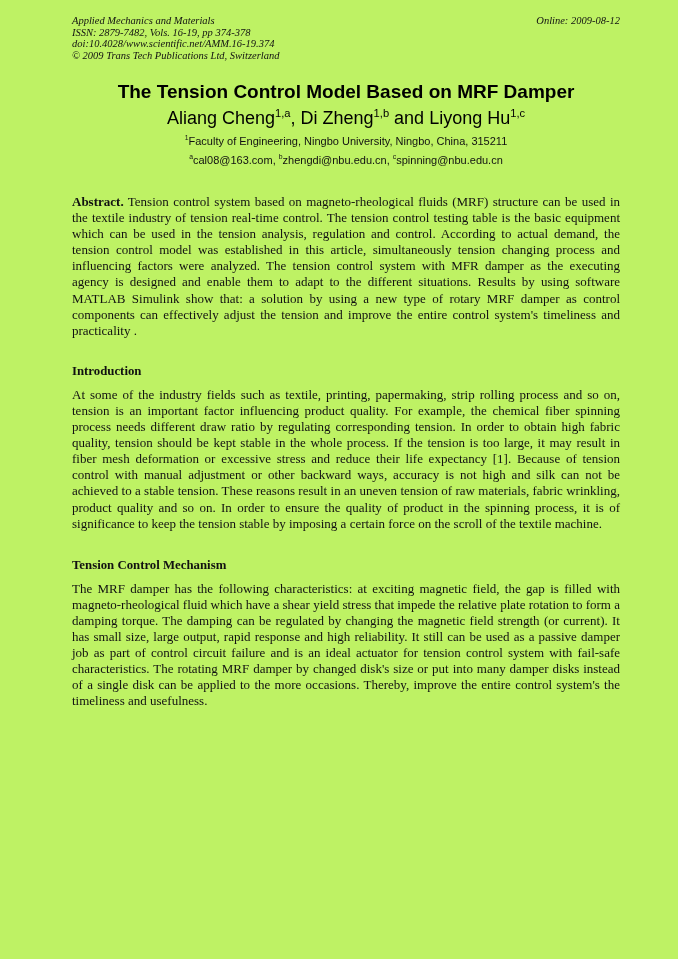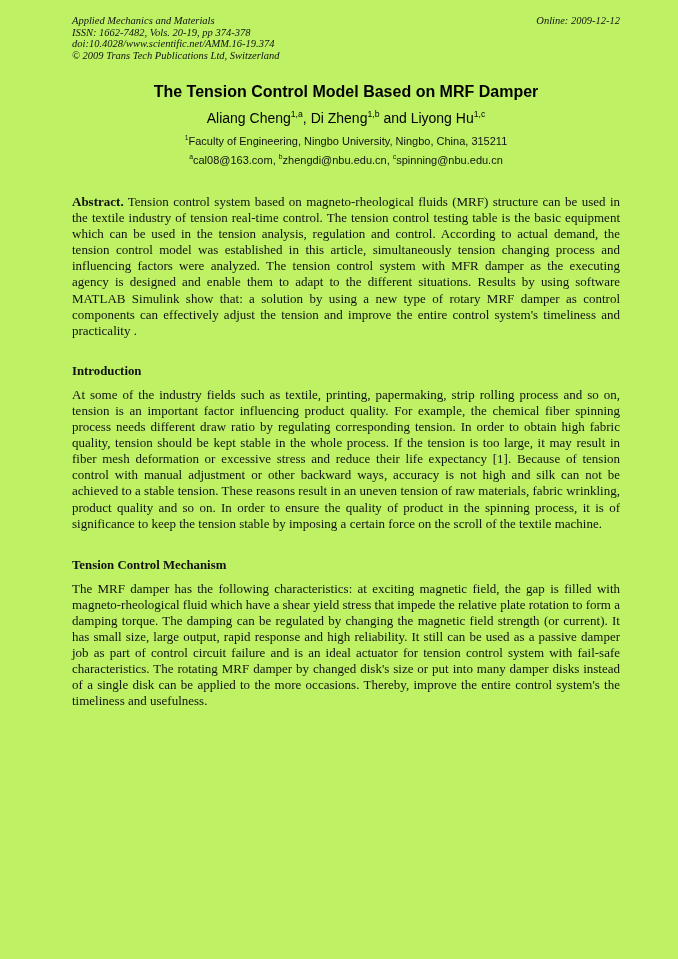--- a/index.html
+++ b/index.html
@@ -32,29 +32,29 @@
   }
   .header-left div { white-space: nowrap; }
   .header-right { white-space: nowrap; }
 
   
   .title {
     margin-top: 22px;
     text-align: center;
     font-family: "Liberation Sans", sans-serif;
     font-weight: bold;
-    font-size: 16px;
+    font-size: 19px;
     line-height: 18px;
     color: #000000;
   }
   .authors {
     margin-top: 9px;
     text-align: center;
     font-family: "Liberation Sans", sans-serif;
-    font-size: 14px;
+    font-size: 18px;
     line-height: 17px;
     color: #000000;
   }
   .authors sup, .affiliation sup, .emails sup {
     font-size: 62%;
     vertical-align: super;
     line-height: 0;
   }
   .affiliation {
     margin-top: 8px;
@@ -106,25 +106,25 @@
 </style>
 </head>
 <body>
 
 <div class="page">
   <div class="content">
 
     <div class="header">
       <div class="header-left">
         <div>Applied Mechanics and Materials</div>
-        <div>ISSN: 1662-7482, Vols. 20-19, pp 374-378</div>
+        <div>ISSN: 2879-7482, Vols. 16-19, pp 374-378</div>
         <div>doi:10.4028/www.scientific.net/AMM.16-19.374</div>
         <div>© 2009 Trans Tech Publications Ltd, Switzerland</div>
       </div>
-      <div class="header-right">Online: 2009-12-12</div>
+      <div class="header-right">Online: 2009-08-12</div>
     </div>
 
     <div class="title">The Tension Control Model Based on MRF Damper</div>
 
     <div class="authors">
       <span>Aliang Cheng</span><sup>1,a</sup><span>, </span><span>Di Zheng</span><sup>1,b</sup><span> and </span><span>Liyong Hu</span><sup>1,c</sup>
     </div>
 
     <div class="affiliation">
       <sup>1</sup><span>Faculty of Engineering, Ningbo University, Ningbo, China, 315211</span>

